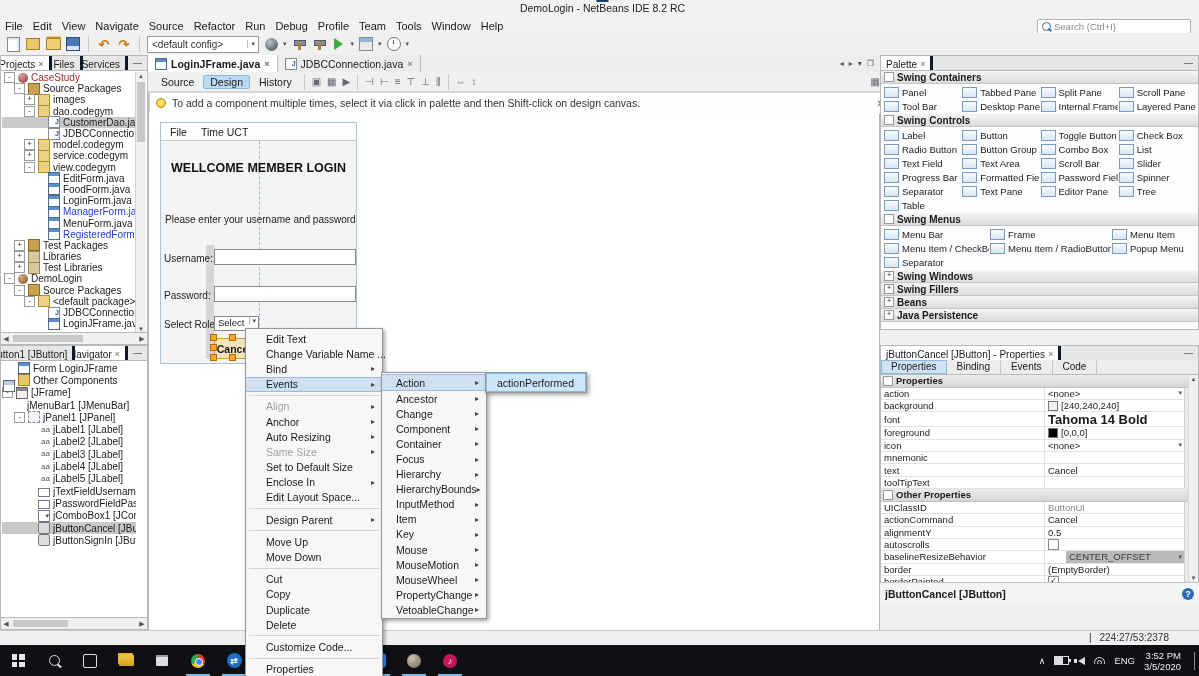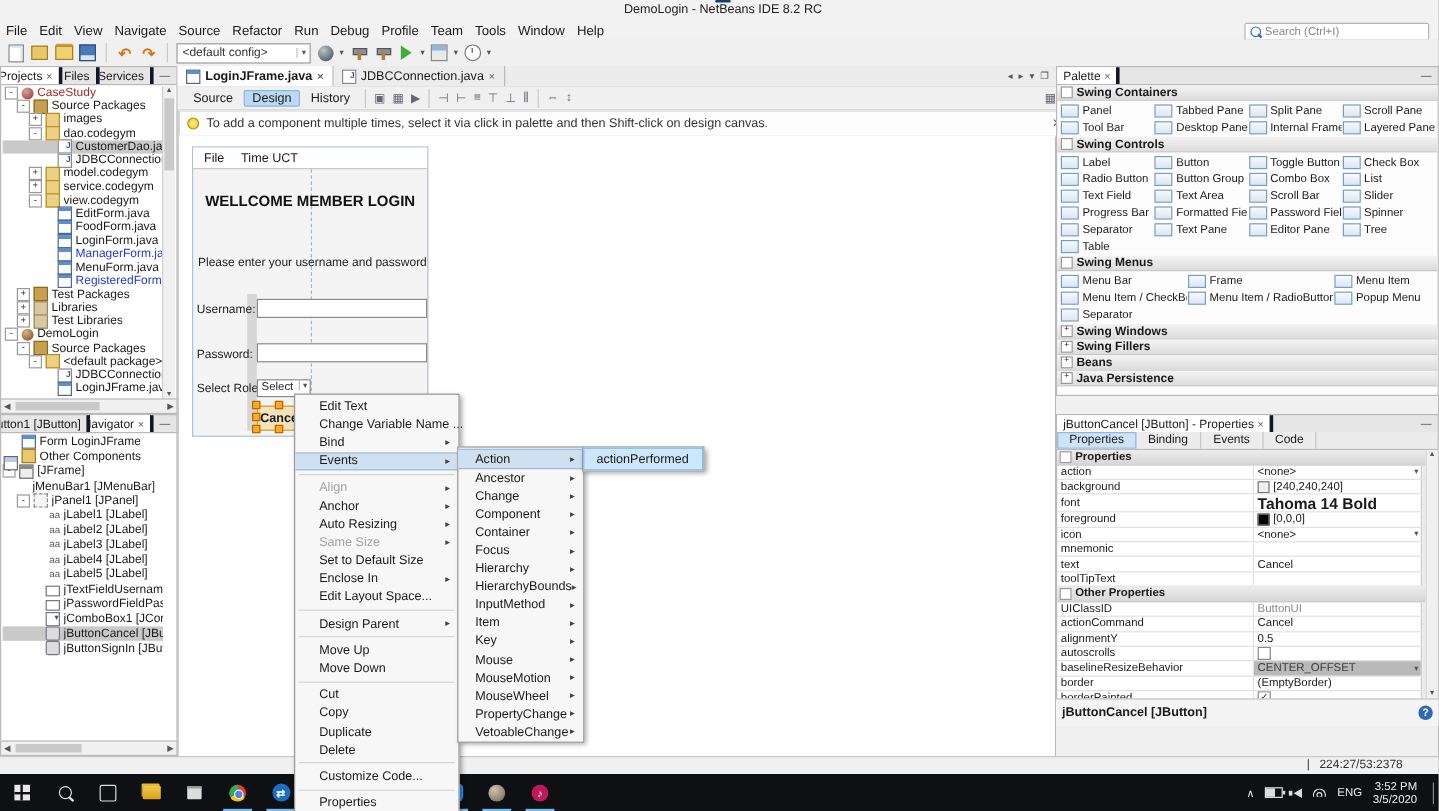--- a/index.html
+++ b/index.html
@@ -139,21 +139,21 @@
   .prop-row{display:flex;height:11.4px;border-bottom:1px solid #e2e2e2;font-size:9.5px;align-items:stretch;}
   .prop-row.kind-font{height:14px;}
   .prop-name{width:160px;flex:none;border-right:1px solid #e2e2e2;padding-left:3px;display:flex;align-items:center;overflow:hidden;white-space:nowrap;}
   .prop-val{flex:1;display:flex;align-items:center;padding-left:3px;overflow:hidden;white-space:nowrap;position:relative;}
   .pv-arrow{margin-left:auto;font-size:7px;color:#555;padding-right:2px;}
   .prop-btn{flex:none;width:13px;border-left:1px solid #cfcfcf;background:#ececec;font-size:7px;text-align:center;line-height:10px;color:#444;}
   .swatch{width:8px;height:8px;border:1px solid #777;margin-right:3px;flex:none;}
   .cbx{width:9px;height:9px;border:1px solid #888;background:#fff;font-size:8px;line-height:8px;text-align:center;color:#222;}
   .kind-font .pv-text{font-size:13px;font-weight:bold;}
   .kind-readonly .pv-text{color:#8a8a8a;}
-  .kind-readonly-sel .prop-val{background:#b9b9b9;color:#3c3c3c;}
+  .kind-readonly-sel .prop-val{background:#b9b9b9;color:#3c3c3c;margin-left:21px;}
   .props-footer{position:absolute;left:0;right:0;bottom:0;height:22px;background:#f4f4f4;border-top:1px solid #c2c2c2;display:flex;align-items:center;padding:0 5px;font-size:10.5px;font-weight:bold;}
   .help-q{margin-left:auto;width:12px;height:12px;border-radius:50%;background:#2d6bb4;color:#fff;font-size:9px;font-weight:bold;text-align:center;line-height:12px;}
   .props-vscroll{position:absolute;top:30px;right:1px;bottom:23px;width:9px;background:#f0f0f0;border-left:1px solid #d8d8d8;font-size:6px;color:#555;text-align:center;}
   
   .statusbar{position:absolute;top:630px;left:0;right:0;height:15px;background:#f0f0f0;border-top:1px solid #c6c6c6;font-size:10px;color:#333;}
   .sb-right{position:absolute;right:30px;top:1px;display:flex;gap:8px;}
   
   .taskbar{position:absolute;top:645px;left:0;right:0;height:31px;background:#0e1013;display:flex;align-items:center;z-index:10;}
   .tb-btn{width:36px;height:31px;display:flex;align-items:center;justify-content:center;position:relative;flex:none;}
   .tb-btn.running::after{content:"";position:absolute;bottom:0;left:6px;right:6px;height:2px;background:#76b9ed;}

